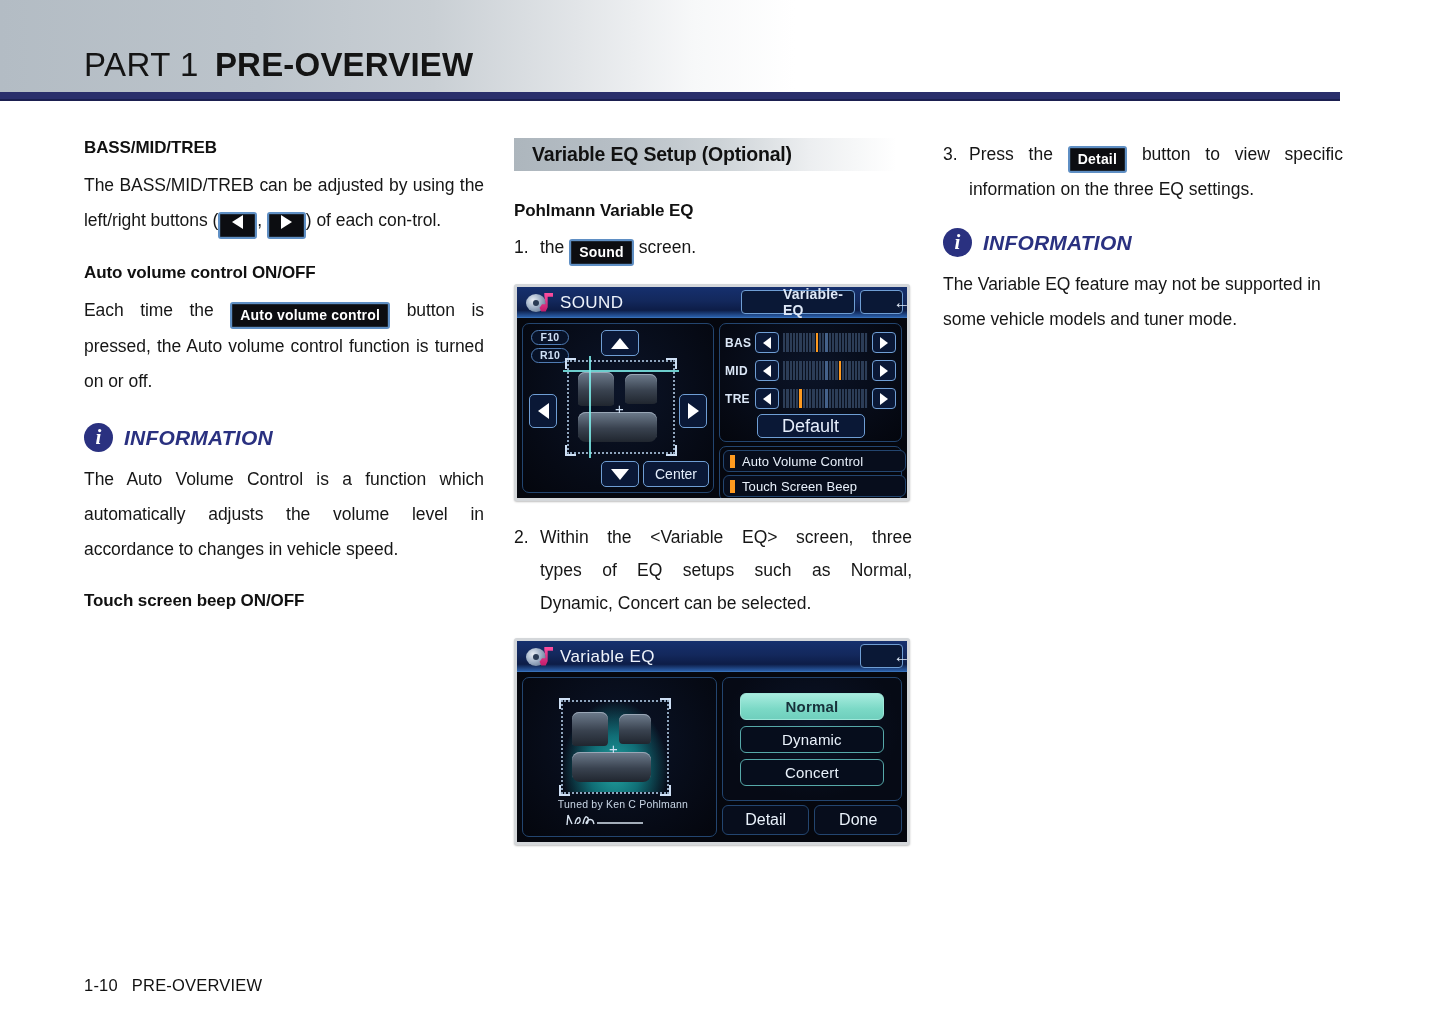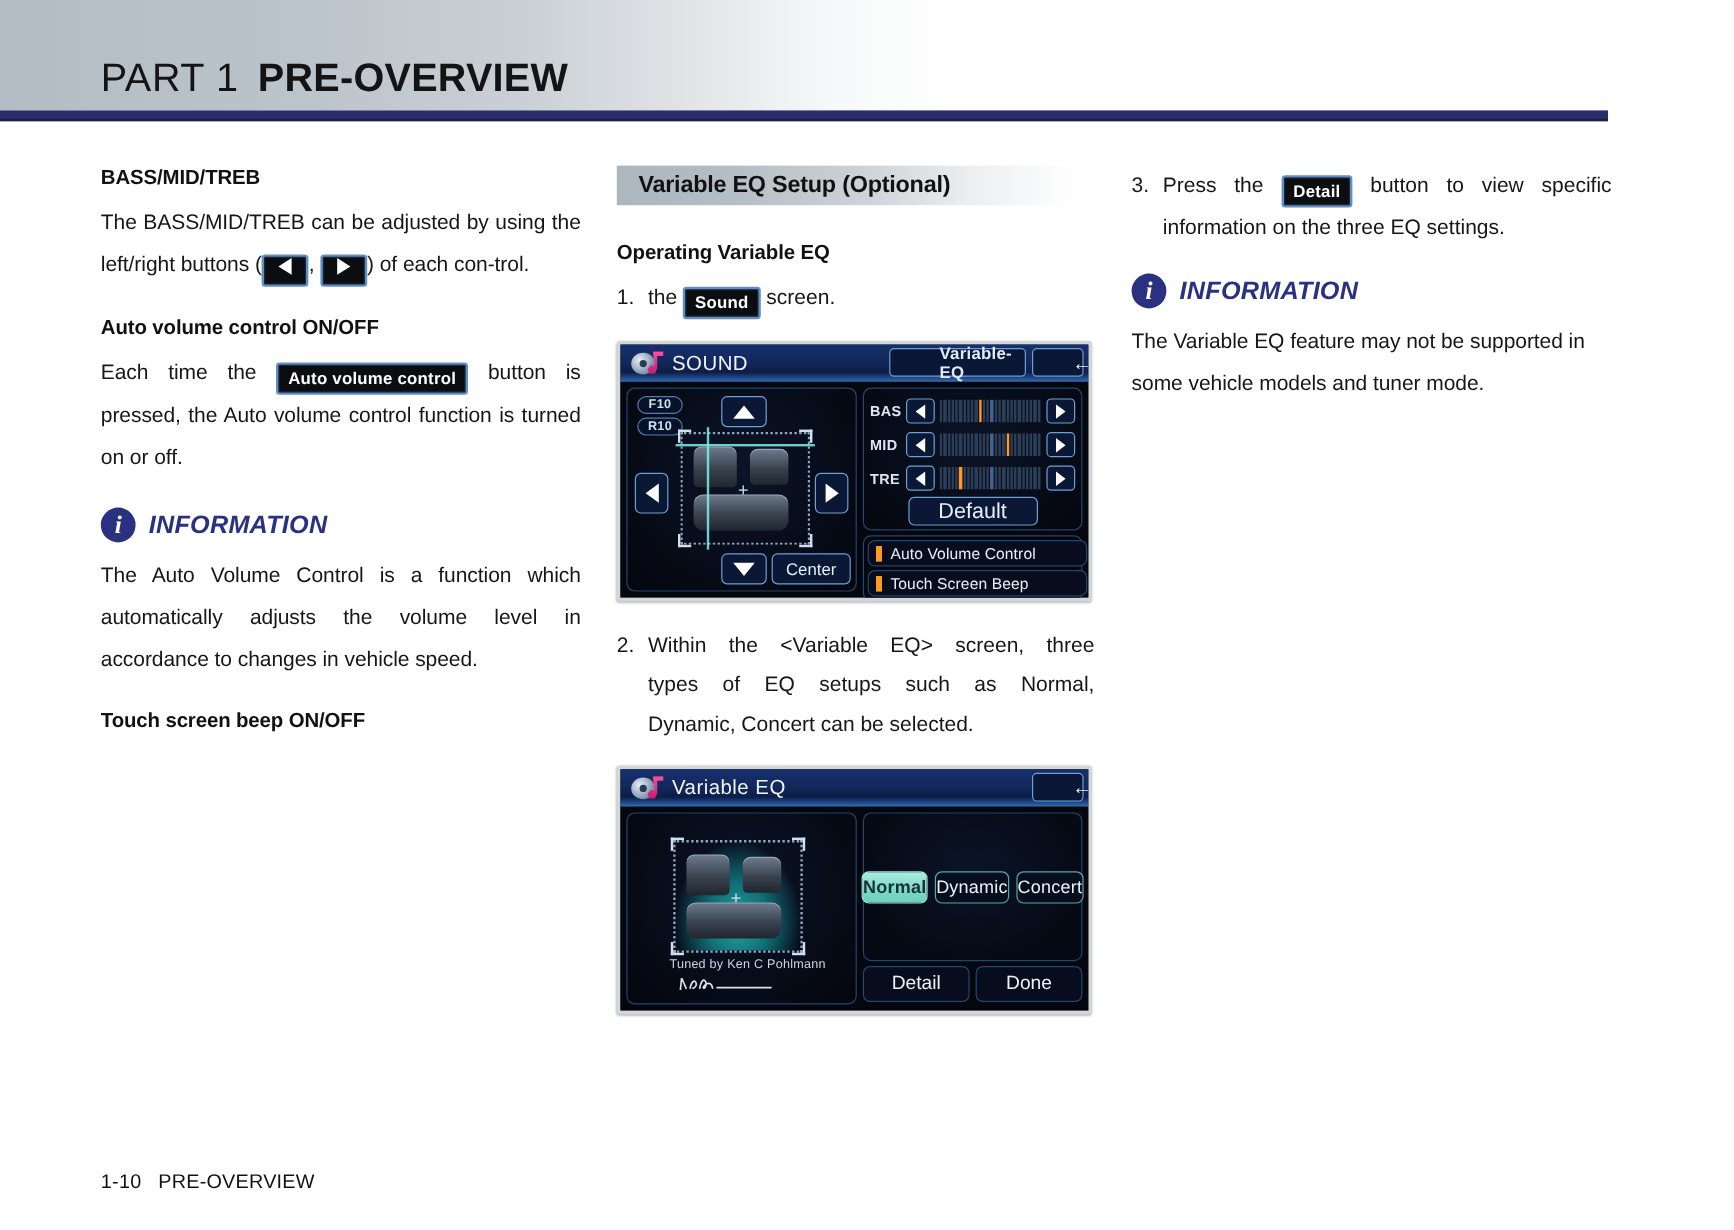--- a/index.html
+++ b/index.html
@@ -254,21 +254,21 @@
     position:absolute; left:14px; bottom:26px; width:172px; text-align:center;
     color:#c9d6e6; font-size:10.5px; letter-spacing:0.2px;
   }
   .veq-sign{
     position:absolute; left:40px; bottom:8px; width:110px; height:16px;
   }
   .veq-right{ width:183px; height:160px; display:flex; flex-direction:column; gap:4px;}
   .veq-choices{
     height:124px; border:1.5px solid #23456f; border-radius:7px;
     background:radial-gradient(ellipse at 50% 40%,#0b1428 0%,#060a15 70%);
-    display:flex; justify-content:center; align-items:center; gap:6px;
+    display:flex; flex-direction:column; justify-content:center; align-items:center; gap:6px;
   }
   .veq-opt{
     width:144px; height:27px; border:1.5px solid #56a8a8; border-radius:6px;
     background:#060d1c; color:#eaf2fb; font-size:15px;
     display:flex; align-items:center; justify-content:center; letter-spacing:0.2px;
   }
   .veq-opt.sel{
     background:linear-gradient(to bottom,#a8ecdf,#7bd9c6 60%,#6fcfbd);
     color:#17303a; border-color:#9fe7d9; font-weight:600;
   }
@@ -314,21 +314,21 @@
 
     <h3 class="sub">Touch screen beep ON/OFF</h3>
   </div>
 
   <div class="col col-2">
 
     <div class="band">
       <span>Variable EQ Setup (Optional)</span>
     </div>
 
-    <h3 class="sub">Operating Variable EQ</h3>
+    <h3 class="sub">Pohlmann Variable EQ</h3>
 
     <div class="step">
       <span class="num">1.</span>
       <span class="ln"><span>the</span> <span class="chip">Sound</span> <span>screen.</span></span>
     </div>
 
     <div class="lcd">
       <div class="lcd-title">
         <div class="lcd-logo">
           <div class="disc"></div>

